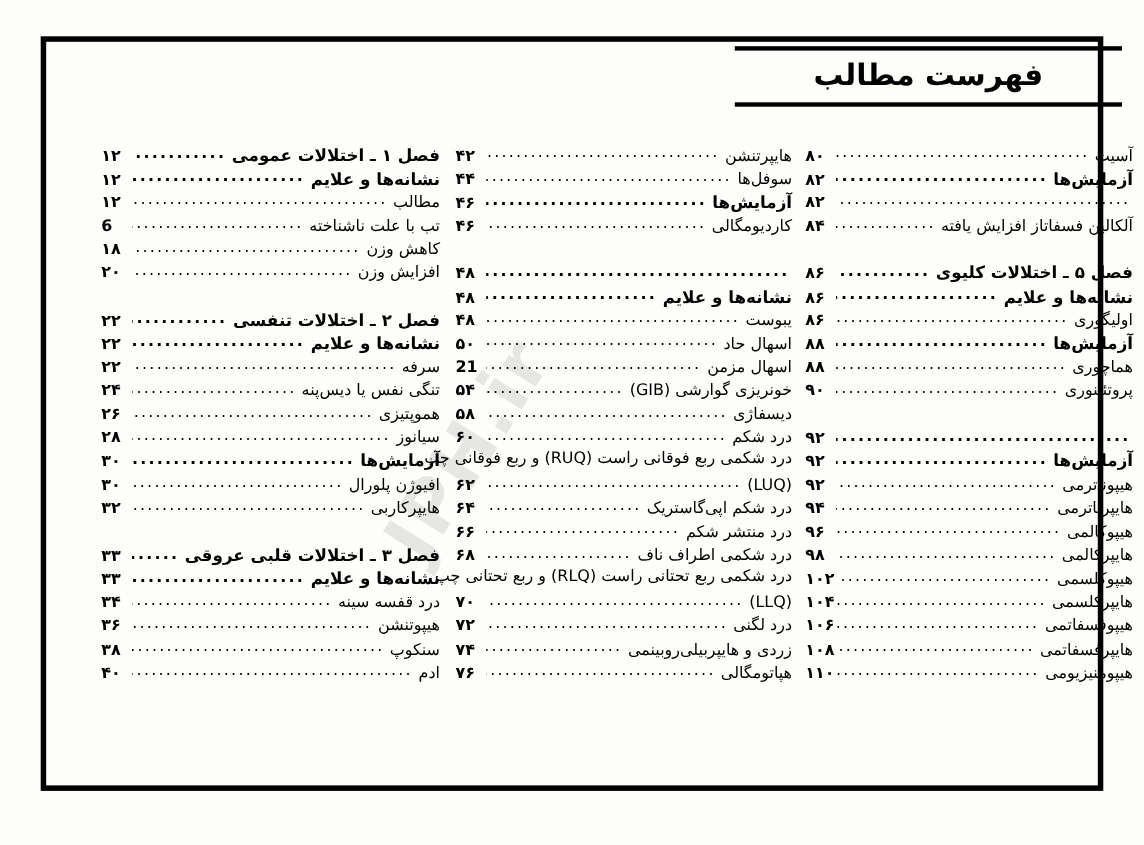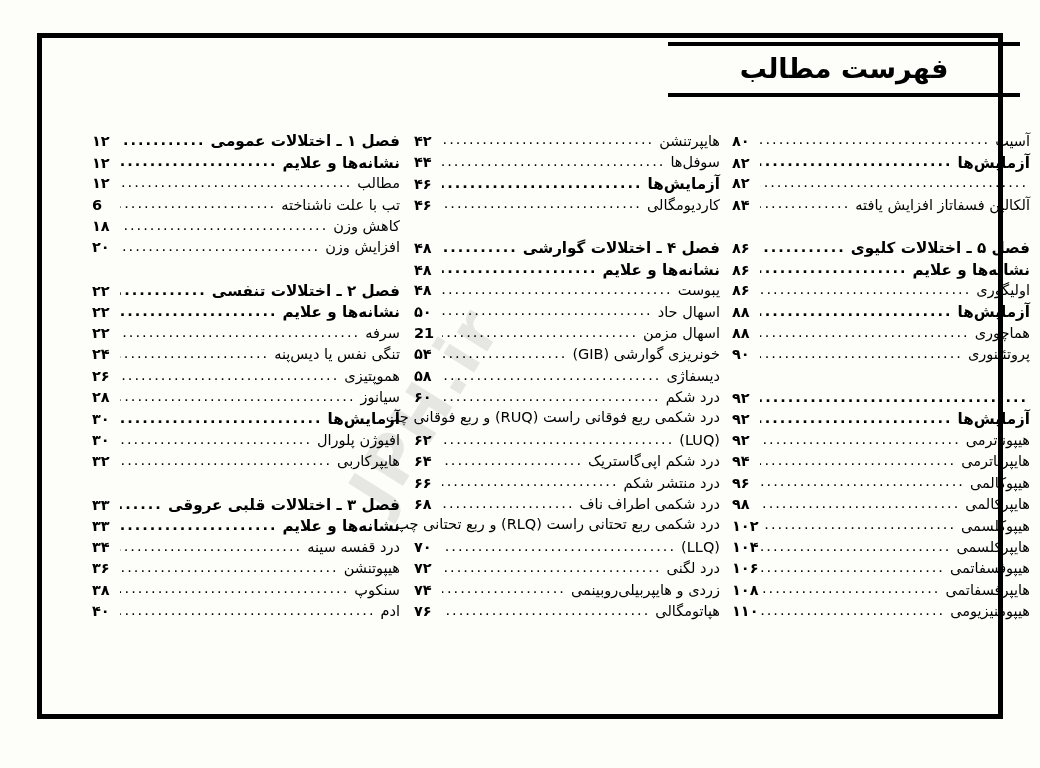--- a/index.html
+++ b/index.html
@@ -295,21 +295,20 @@
         <span class="entry-dots"></span>
         <span class="entry-page">۴۶</span>
       </div>
       <div class="toc-entry">
         <span class="entry-title">کاردیومگالی</span>
         <span class="entry-dots"></span>
         <span class="entry-page">۴۶</span>
       </div>
       <div class="toc-entry spacer"></div>
       <div class="toc-entry chapter">
-        <span class="entry-title">فصل ۴ ـ اختلالات گوارشی</span>
         <span class="entry-dots"></span>
         <span class="entry-page">۴۸</span>
       </div>
       <div class="toc-entry section">
         <span class="entry-title">نشانه‌ها و علایم</span>
         <span class="entry-dots"></span>
         <span class="entry-page">۴۸</span>
       </div>
       <div class="toc-entry">
         <span class="entry-title">یبوست</span>

